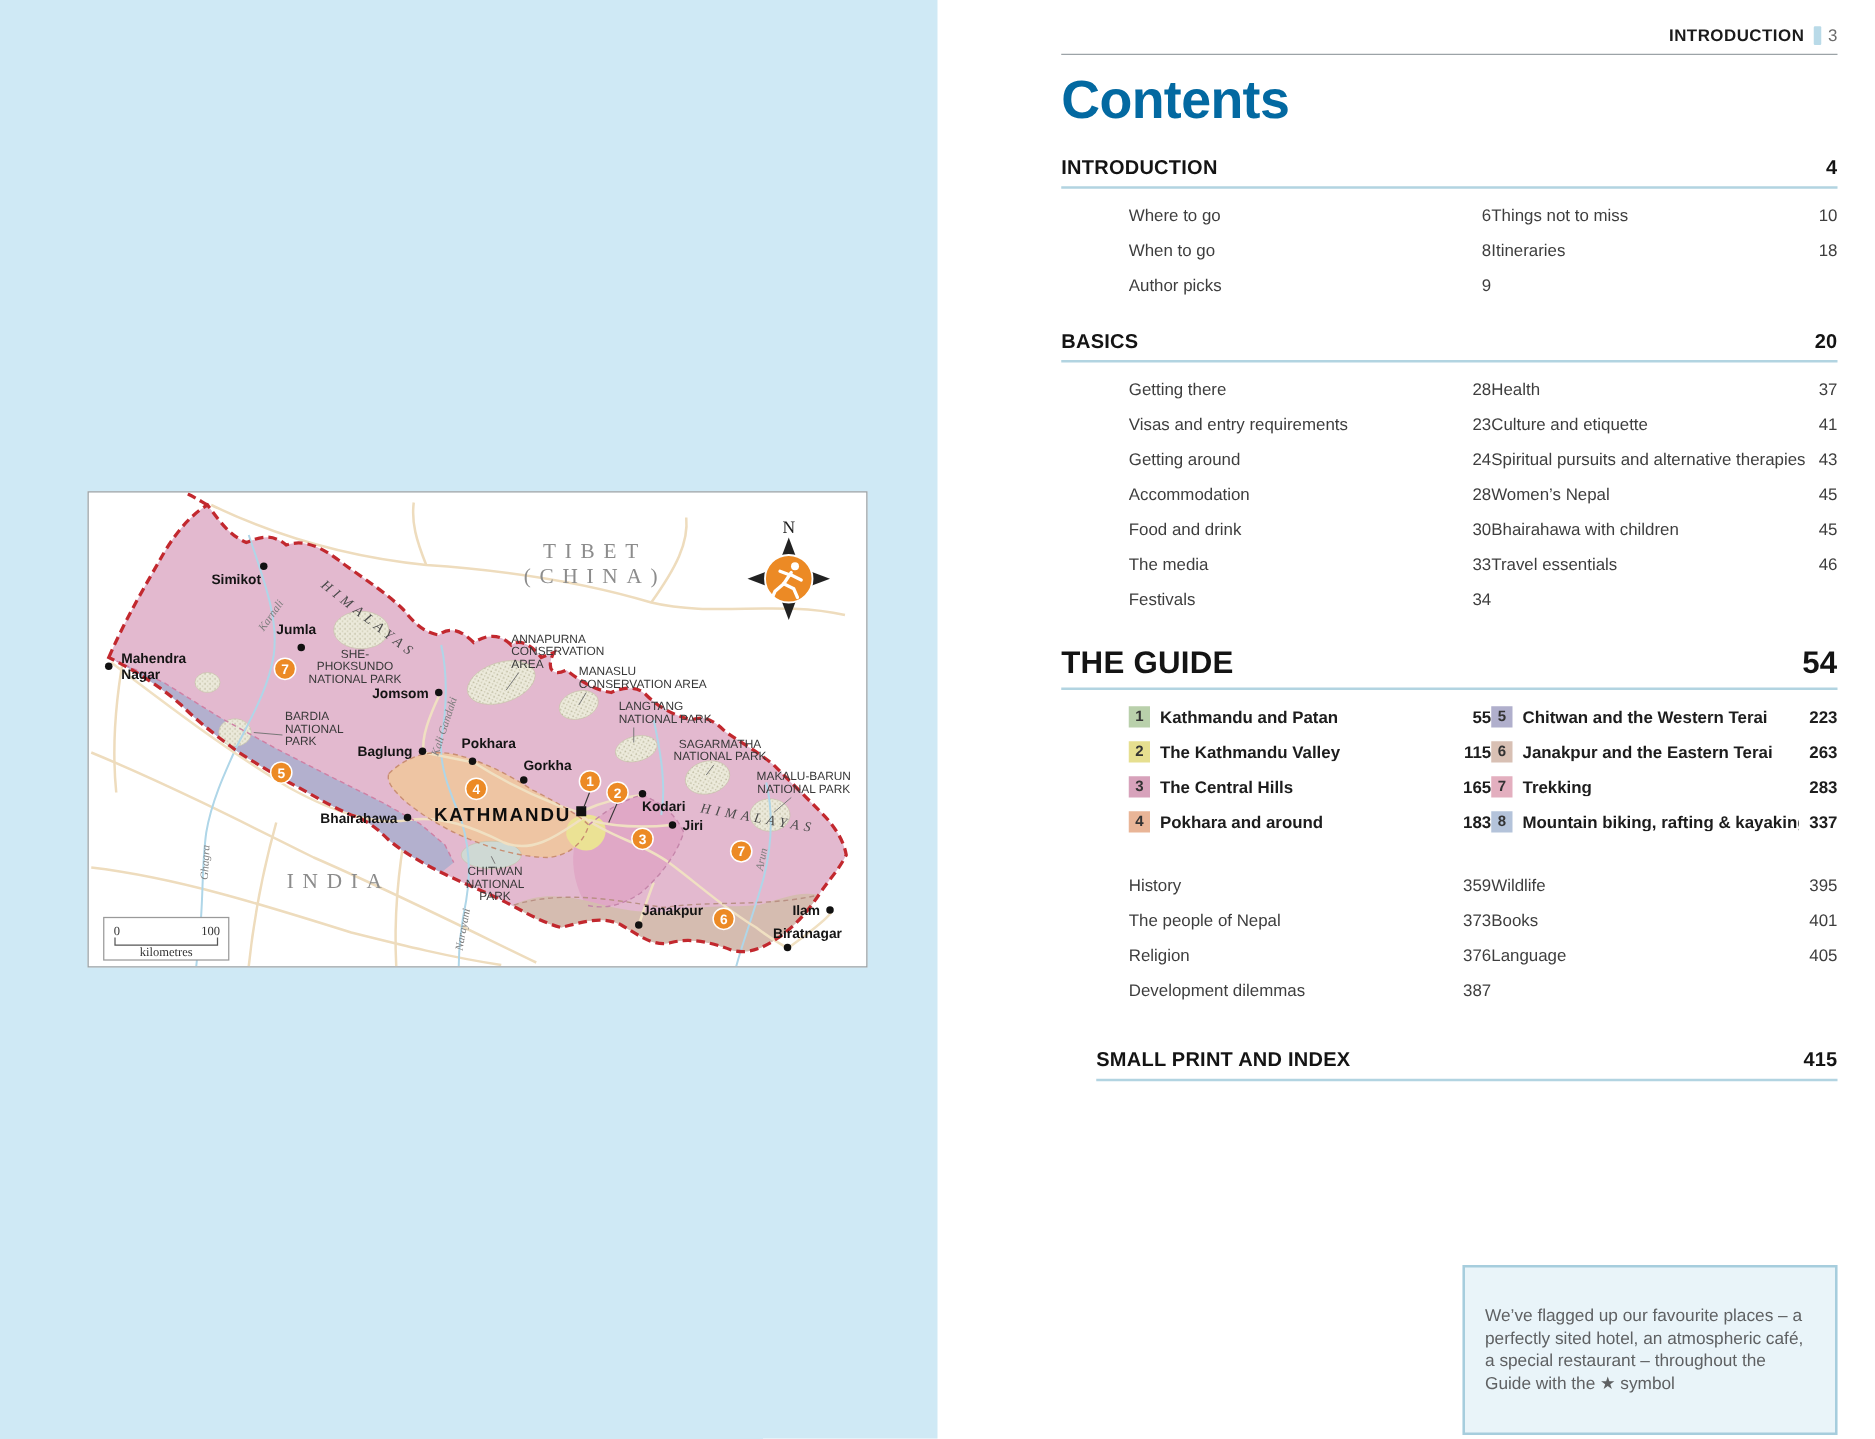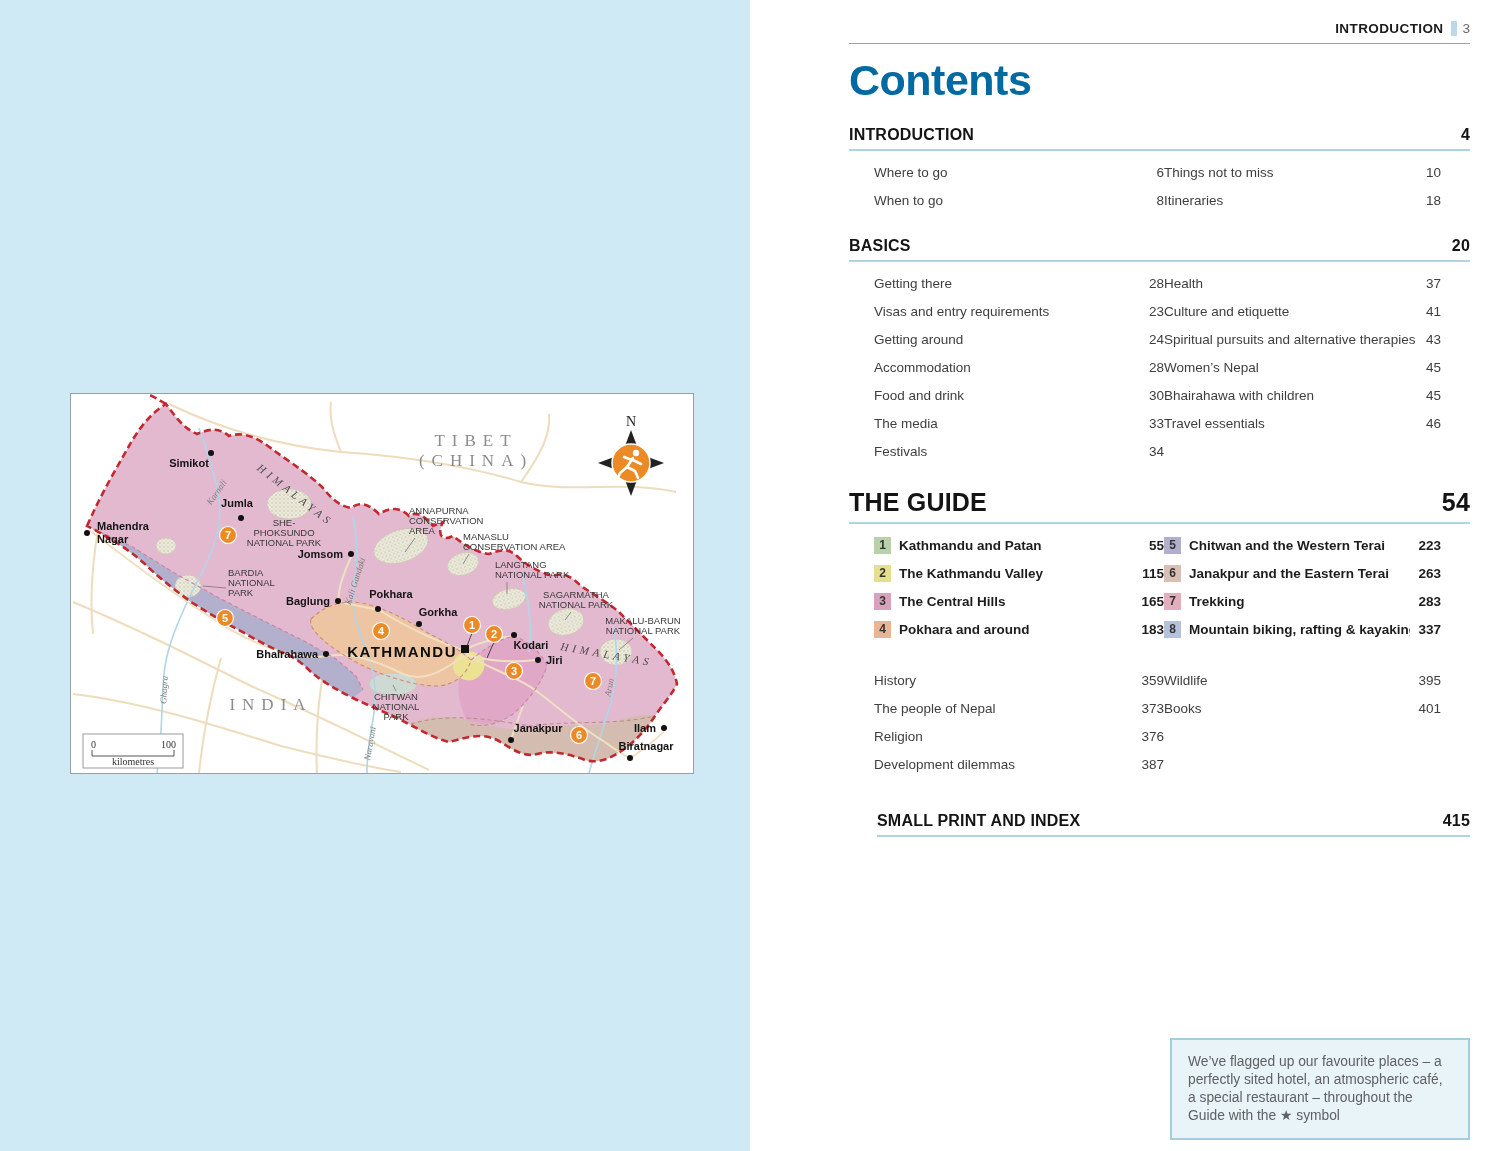--- a/index.html
+++ b/index.html
@@ -22,33 +22,33 @@
   .page-header .pnum{font-size:13.5px;color:#6a6a6a;}
   .rule-grey{border:0;border-top:1.5px solid #9ca3a7;margin:5px 0 0 0;}
 
   h1.contents-title{margin:13px 0 0 0;font-size:43px;line-height:46px;font-weight:700;color:#0369a1;letter-spacing:-.5px;}
 
   .section{margin-top:23px;}
   .section-head{display:flex;justify-content:space-between;align-items:baseline;
                 font-weight:700;font-size:16px;color:#141414;padding-bottom:5px;
                 border-bottom:2px solid #b2d4e1;letter-spacing:.2px;}
   .section.big .section-head{font-size:25px;}
-  .cols{display:flex;justify-content:flex-start;margin-top:7px;}
+  .cols{display:flex;justify-content:flex-end;margin-top:7px;}
   .col1{width:290px;margin-left:25px;}
   .col2{width:277px;}
   .row{display:flex;align-items:center;height:28px;font-size:13.5px;color:#3e3e3e;white-space:nowrap;}
   .row .lbl{flex:1;overflow:hidden;}
   .row .pg{margin-left:8px;}
   .guide-row{font-weight:700;color:#1d1d1d;font-size:13.5px;}
   .chip{display:inline-block;width:17px;height:17px;line-height:17px;text-align:center;
         font-size:12px;font-weight:700;color:#333;margin-right:8px;flex:0 0 17px;}
 
   .note-box{position:absolute;left:378px;top:1012px;width:264px;
-            background:#e9f4f9;border:2px solid #a6cddd;padding:13px 16px;
-            font-size:13.8px;line-height:18px;color:#5f6163;margin-top:26px;}
+            background:#e9f4f9;border:2px solid #a6cddd;padding:30px 16px;
+            font-size:13.8px;line-height:18px;color:#5f6163;}
 
   
   .city{font:700 11px "Liberation Sans",sans-serif;fill:#141414;}
   .capital{font:700 15px "Liberation Sans",sans-serif;fill:#0d0d0d;letter-spacing:1.5px;}
   .park{font:400 9.5px "Liberation Sans",sans-serif;fill:#383838;}
   .country{font:400 17px "Liberation Serif",serif;fill:#8c8c8c;letter-spacing:7px;}
   .river{font:italic 9px "Liberation Serif",serif;fill:#7d7d7d;}
   .range{font:italic 11px "Liberation Serif",serif;fill:#4a4a4a;letter-spacing:4px;}
   .marker-num{font:700 11px "Liberation Sans",sans-serif;fill:#fff;}
   .scaletext{font:400 10px "Liberation Serif",serif;fill:#333;}
@@ -299,20 +299,24 @@
       <div class="cols">
         <div class="col1">
           <div class="row">
               <span class="lbl">Where to go</span>
               <span class="pg">6</span>
             </div>
           <div class="row">
               <span class="lbl">When to go</span>
               <span class="pg">8</span>
             </div>
+          <div class="row">
+              <span class="lbl">Author picks</span>
+              <span class="pg">9</span>
+            </div>
         </div>
         <div class="col2">
           <div class="row">
               <span class="lbl">Things not to miss</span>
               <span class="pg">10</span>
             </div>
           <div class="row">
               <span class="lbl">Itineraries</span>
               <span class="pg">18</span>
             </div>
@@ -460,20 +464,24 @@
         </div>
         <div class="col2">
           <div class="row">
               <span class="lbl">Wildlife</span>
               <span class="pg">395</span>
             </div>
           <div class="row">
               <span class="lbl">Books</span>
               <span class="pg">401</span>
             </div>
+          <div class="row">
+              <span class="lbl">Language</span>
+              <span class="pg">405</span>
+            </div>
         </div>
       </div>
     </div>
 
     <div class="section" style="margin-top:34px;margin-left:28px;">
       <div class="section-head">
         <span>SMALL PRINT AND INDEX</span>
         <span>415</span>
       </div>
     </div>

